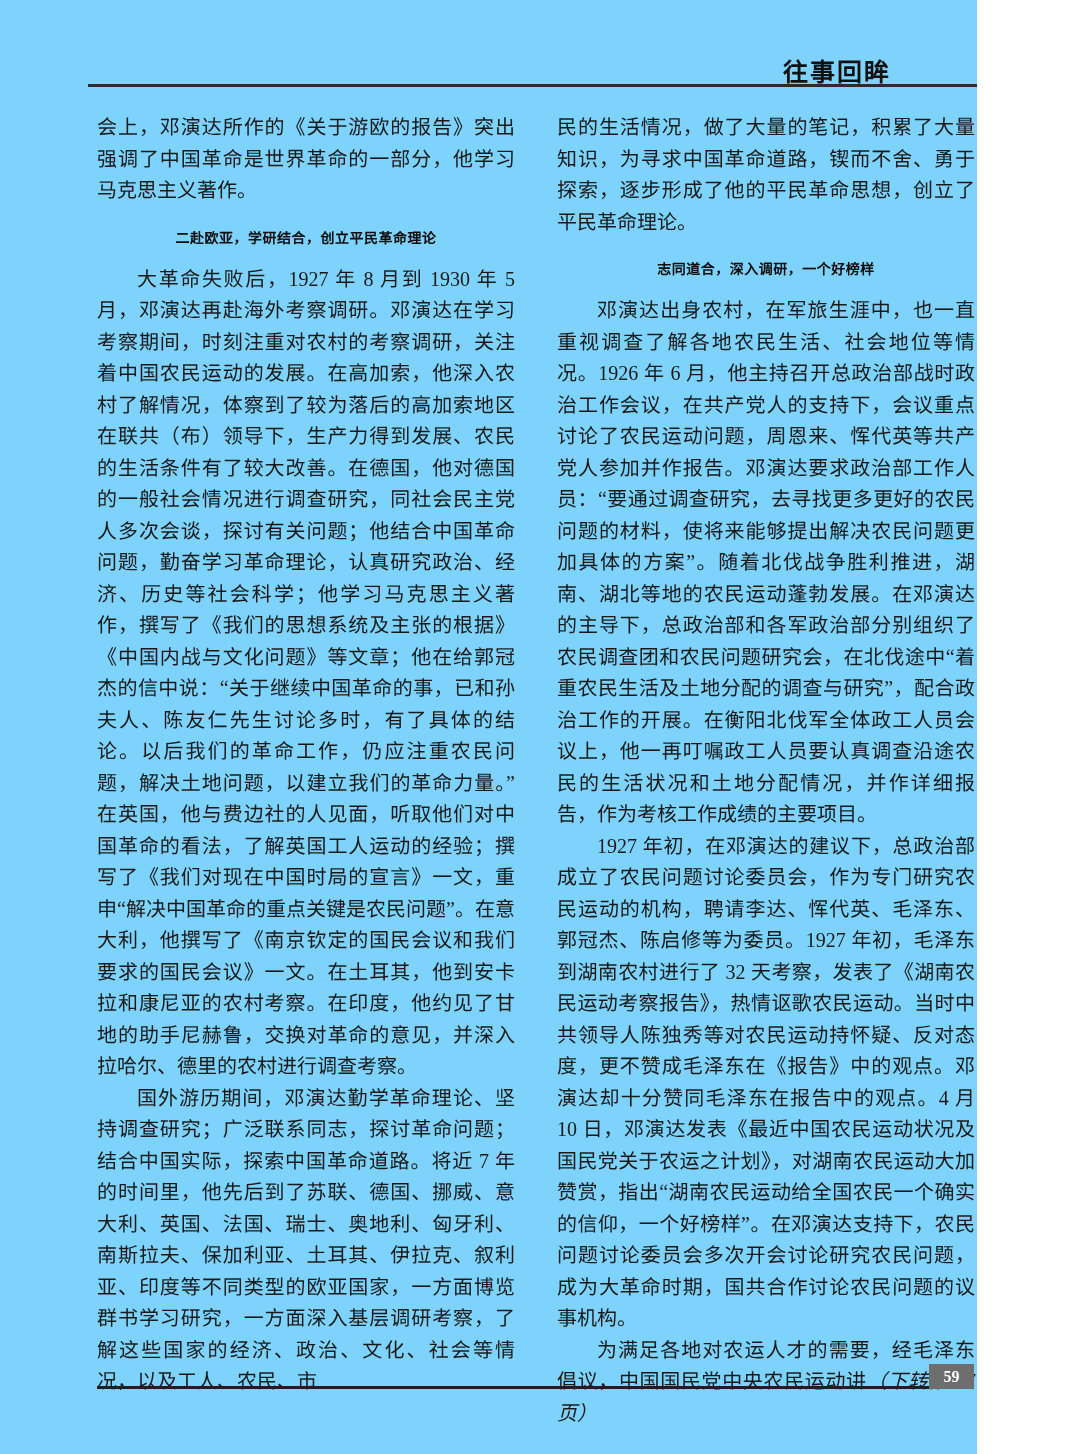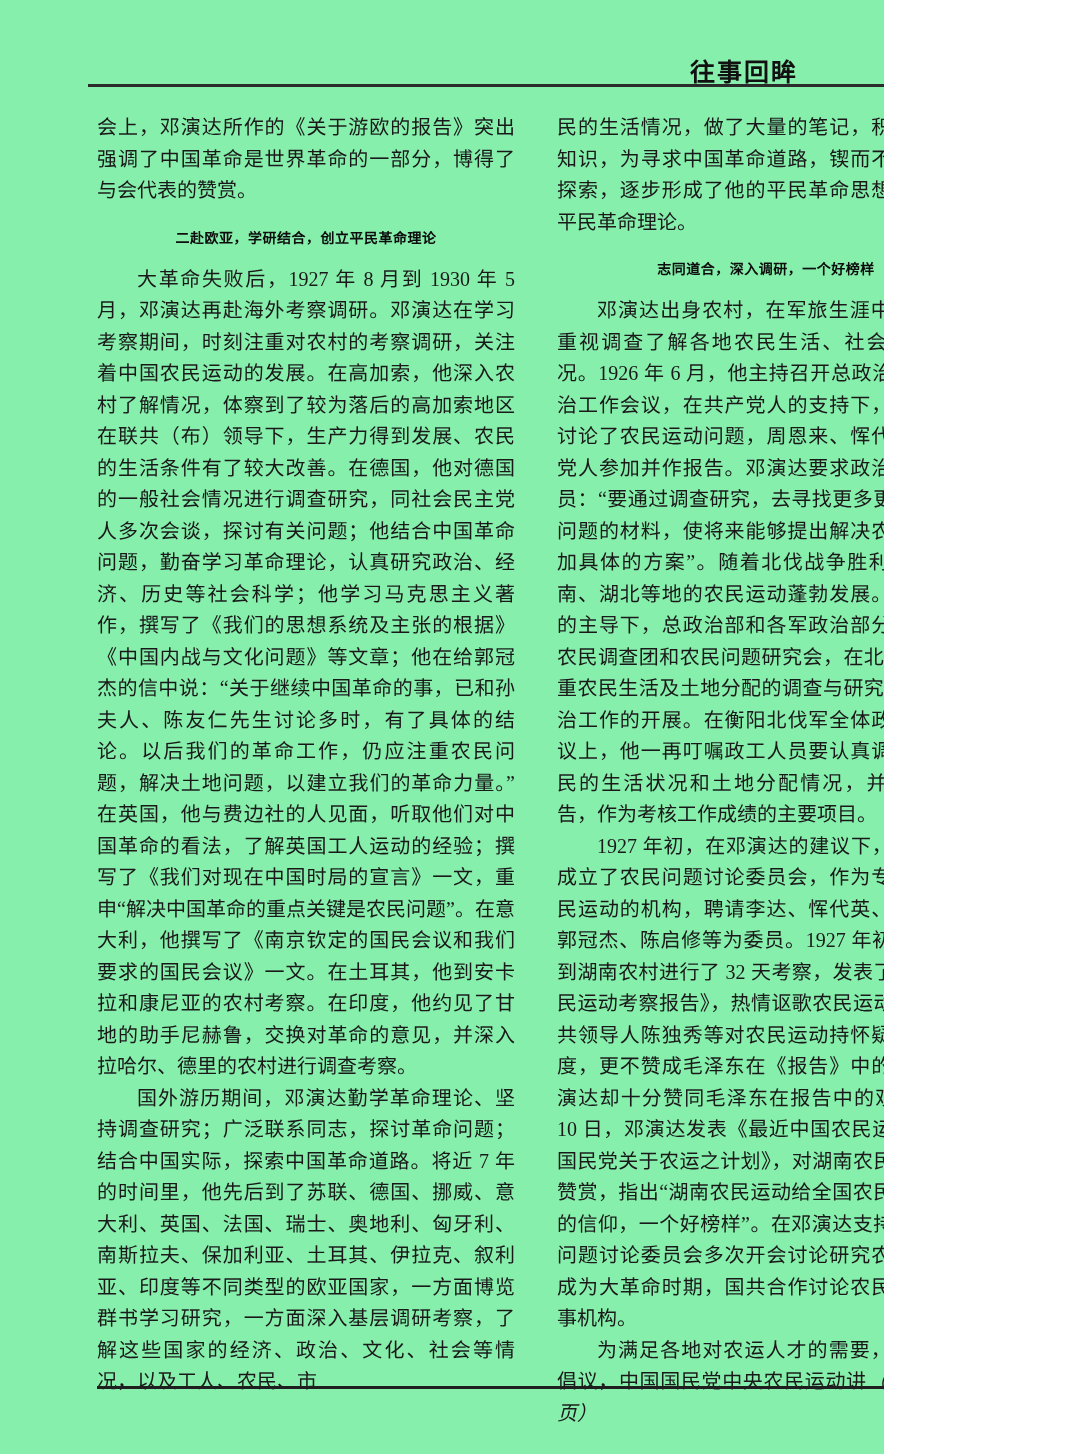--- a/index.html
+++ b/index.html
@@ -1,19 +1,19 @@
 <!DOCTYPE html>
 <html lang="zh-CN"><head>
 <meta charset="utf-8">
 <style>
   html,body { margin:0; padding:0; background:#ffffff; }
   .page {
     position:relative;
-    width:884px; height:1454px;
-    background:#86efac;
+    width:977px; height:1454px;
+    background:#7dd3fc;
     font-family:"Liberation Serif", serif;
     color:#191919;
     overflow:hidden;
   }
 
   
   .header-rule {
     position:absolute; left:88px; top:84px;
     width:912px; height:3px; background:#2b2b2b;
   }
@@ -80,21 +80,21 @@
       <circle cx="26" cy="26" r="23.5" fill="#ffffff" stroke="#2b2b2b" stroke-width="2.5"></circle>
       <circle cx="26" cy="26" r="16" fill="#4e4e4e"></circle>
       <polygon points="16,26 27,17.5 27,34.5" fill="#ffffff"></polygon>
       <rect x="25" y="22.5" width="11" height="7" fill="#ffffff"></rect>
     </svg>
   </div>
 
   <div class="columns">
 
     <section class="col col-left">
-      <p class="cont">会上，邓演达所作的《关于游欧的报告》突出强调了中国革命是世界革命的一部分，博得了与会代表的赞赏。</p>
+      <p class="cont">会上，邓演达所作的《关于游欧的报告》突出强调了中国革命是世界革命的一部分，他学习马克思主义著作。</p>
       <h2>二赴欧亚，学研结合，创立平民革命理论</h2>
       <p class="indent">大革命失败后，1927 年 8 月到 1930 年 5 月，邓演达再赴海外考察调研。邓演达在学习考察期间，时刻注重对农村的考察调研，关注着中国农民运动的发展。在高加索，他深入农村了解情况，体察到了较为落后的高加索地区在联共（布）领导下，生产力得到发展、农民的生活条件有了较大改善。在德国，他对德国的一般社会情况进行调查研究，同社会民主党人多次会谈，探讨有关问题；他结合中国革命问题，勤奋学习革命理论，认真研究政治、经济、历史等社会科学；他学习马克思主义著作，撰写了《我们的思想系统及主张的根据》《中国内战与文化问题》等文章；他在给郭冠杰的信中说：“关于继续中国革命的事，已和孙夫人、陈友仁先生讨论多时，有了具体的结论。以后我们的革命工作，仍应注重农民问题，解决土地问题，以建立我们的革命力量。”在英国，他与费边社的人见面，听取他们对中国革命的看法，了解英国工人运动的经验；撰写了《我们对现在中国时局的宣言》一文，重申“解决中国革命的重点关键是农民问题”。在意大利，他撰写了《南京钦定的国民会议和我们要求的国民会议》一文。在土耳其，他到安卡拉和康尼亚的农村考察。在印度，他约见了甘地的助手尼赫鲁，交换对革命的意见，并深入拉哈尔、德里的农村进行调查考察。</p>
       <p class="indent">国外游历期间，邓演达勤学革命理论、坚持调查研究；广泛联系同志，探讨革命问题；结合中国实际，探索中国革命道路。将近 7 年的时间里，他先后到了苏联、德国、挪威、意大利、英国、法国、瑞士、奥地利、匈牙利、南斯拉夫、保加利亚、土耳其、伊拉克、叙利亚、印度等不同类型的欧亚国家，一方面博览群书学习研究，一方面深入基层调研考察，了解这些国家的经济、政治、文化、社会等情况，以及工人、农民、市</p>
     </section>
 
     <section class="col col-right">
       <p class="cont">民的生活情况，做了大量的笔记，积累了大量知识，为寻求中国革命道路，锲而不舍、勇于探索，逐步形成了他的平民革命思想，创立了平民革命理论。</p>
       <h2>志同道合，深入调研，一个好榜样</h2>
       <p class="indent">邓演达出身农村，在军旅生涯中，也一直重视调查了解各地农民生活、社会地位等情况。1926 年 6 月，他主持召开总政治部战时政治工作会议，在共产党人的支持下，会议重点讨论了农民运动问题，周恩来、恽代英等共产党人参加并作报告。邓演达要求政治部工作人员：“要通过调查研究，去寻找更多更好的农民问题的材料，使将来能够提出解决农民问题更加具体的方案”。随着北伐战争胜利推进，湖南、湖北等地的农民运动蓬勃发展。在邓演达的主导下，总政治部和各军政治部分别组织了农民调查团和农民问题研究会，在北伐途中“着重农民生活及土地分配的调查与研究”，配合政治工作的开展。在衡阳北伐军全体政工人员会议上，他一再叮嘱政工人员要认真调查沿途农民的生活状况和土地分配情况，并作详细报告，作为考核工作成绩的主要项目。</p>
       <p class="indent">1927 年初，在邓演达的建议下，总政治部成立了农民问题讨论委员会，作为专门研究农民运动的机构，聘请李达、恽代英、毛泽东、郭冠杰、陈启修等为委员。1927 年初，毛泽东到湖南农村进行了 32 天考察，发表了《湖南农民运动考察报告》，热情讴歌农民运动。当时中共领导人陈独秀等对农民运动持怀疑、反对态度，更不赞成毛泽东在《报告》中的观点。邓演达却十分赞同毛泽东在报告中的观点。4 月 10 日，邓演达发表《最近中国农民运动状况及国民党关于农运之计划》，对湖南农民运动大加赞赏，指出“湖南农民运动给全国农民一个确实的信仰，一个好榜样”。在邓演达支持下，农民问题讨论委员会多次开会讨论研究农民问题，成为大革命时期，国共合作讨论农民问题的议事机构。</p>

